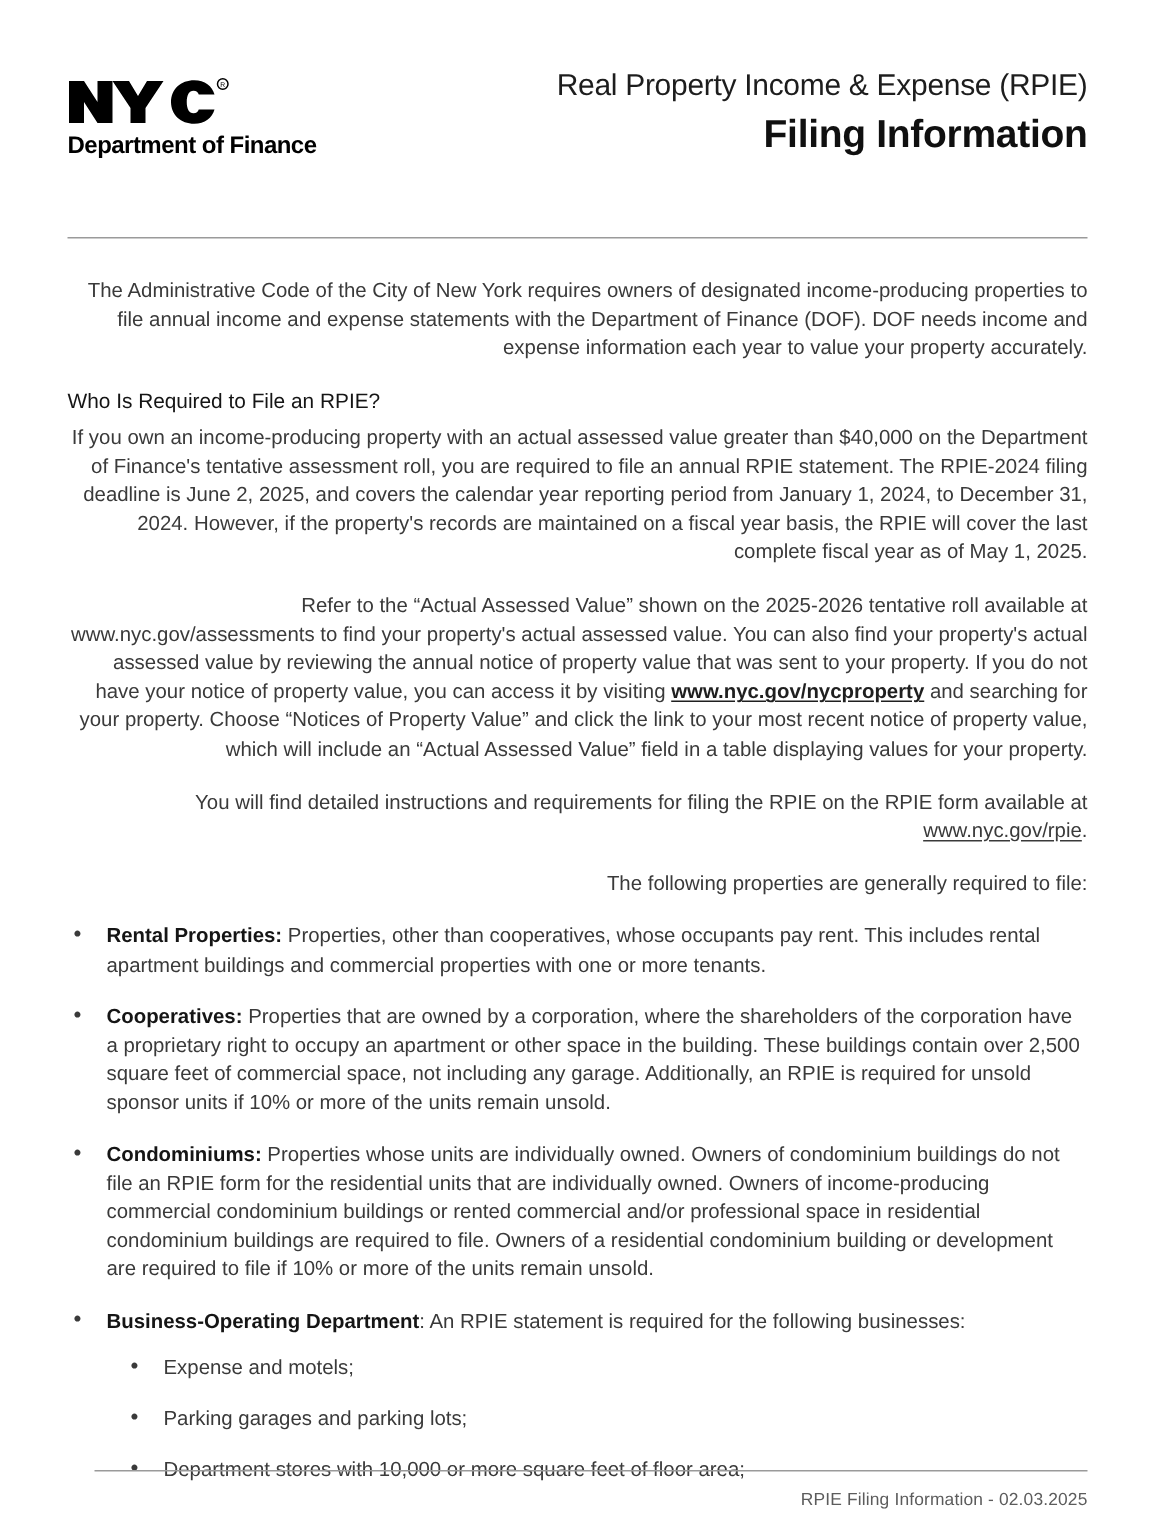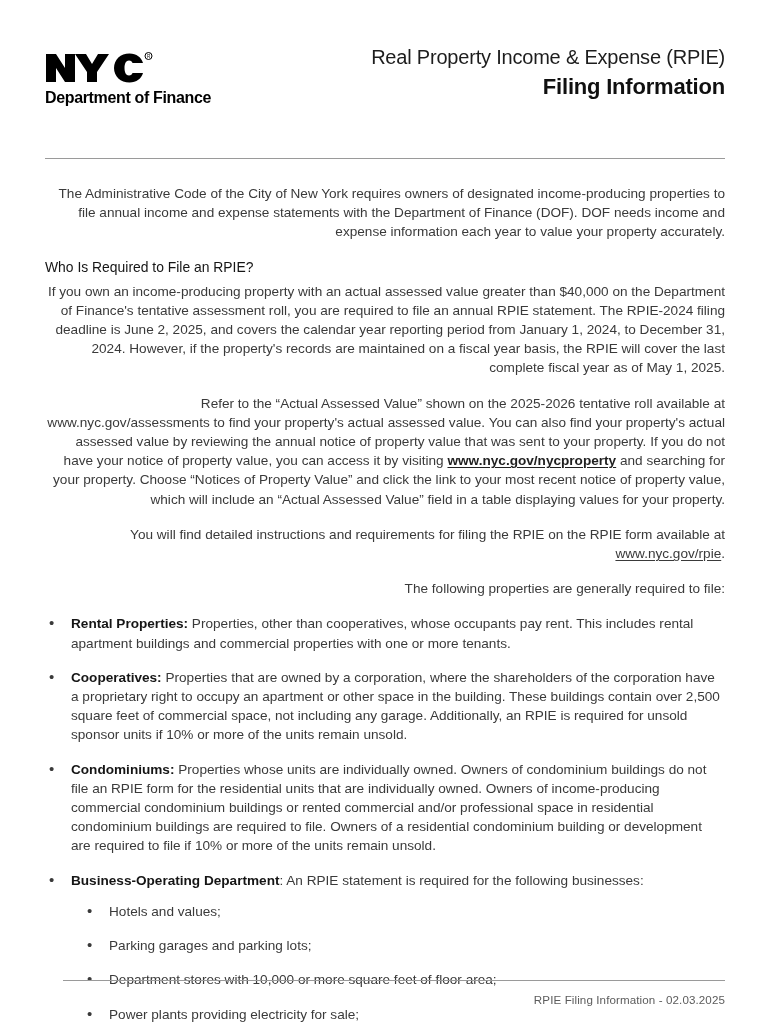--- a/index.html
+++ b/index.html
@@ -62,21 +62,21 @@
   }
   .title-line1 {
     font-size: 20px;
     font-weight: normal;
     color: #1d1d1d;
     letter-spacing: -0.2px;
     line-height: 1.12;
     white-space: nowrap;
   }
   .title-line2 {
-    font-size: 22px;
+    font-size: 26px;
     font-weight: bold;
     color: #101010;
     letter-spacing: -0.2px;
     line-height: 1.2;
     margin-top: 6px;
     white-space: nowrap;
   }
 
   .rule {
     border: 0;
@@ -237,24 +237,23 @@
       </li>
 
       <li>
         <span class="lead">Condominiums:</span><span> Properties whose units are individually owned. Owners of condominium buildings do not file an RPIE form for the residential units that are individually owned.  Owners of income-producing commercial condominium buildings or rented commercial and/or professional space in residential condominium buildings are required to file. Owners of a residential condominium building or development are required to file if 10% or more of the units remain unsold.</span>
       </li>
 
       <li>
         <span class="lead">Business-Operating Department</span><span>: An RPIE statement is required for the following businesses:</span>
 
         <ul class="sub-bullets">
-          <li>Hotels and values;</li>
+          <li>Expense and motels;</li>
           <li>Parking garages and parking lots;</li>
           <li>Department stores with 10,000 or more square feet of floor area;</li>
-          <li>Power plants providing electricity for sale;</li>
         </ul>
       </li>
 
     </ul>
 
   </div>
 
   <div class="footer">
     <hr class="footer-rule">
     <div class="footer-text">RPIE Filing Information - 02.03.2025</div>

